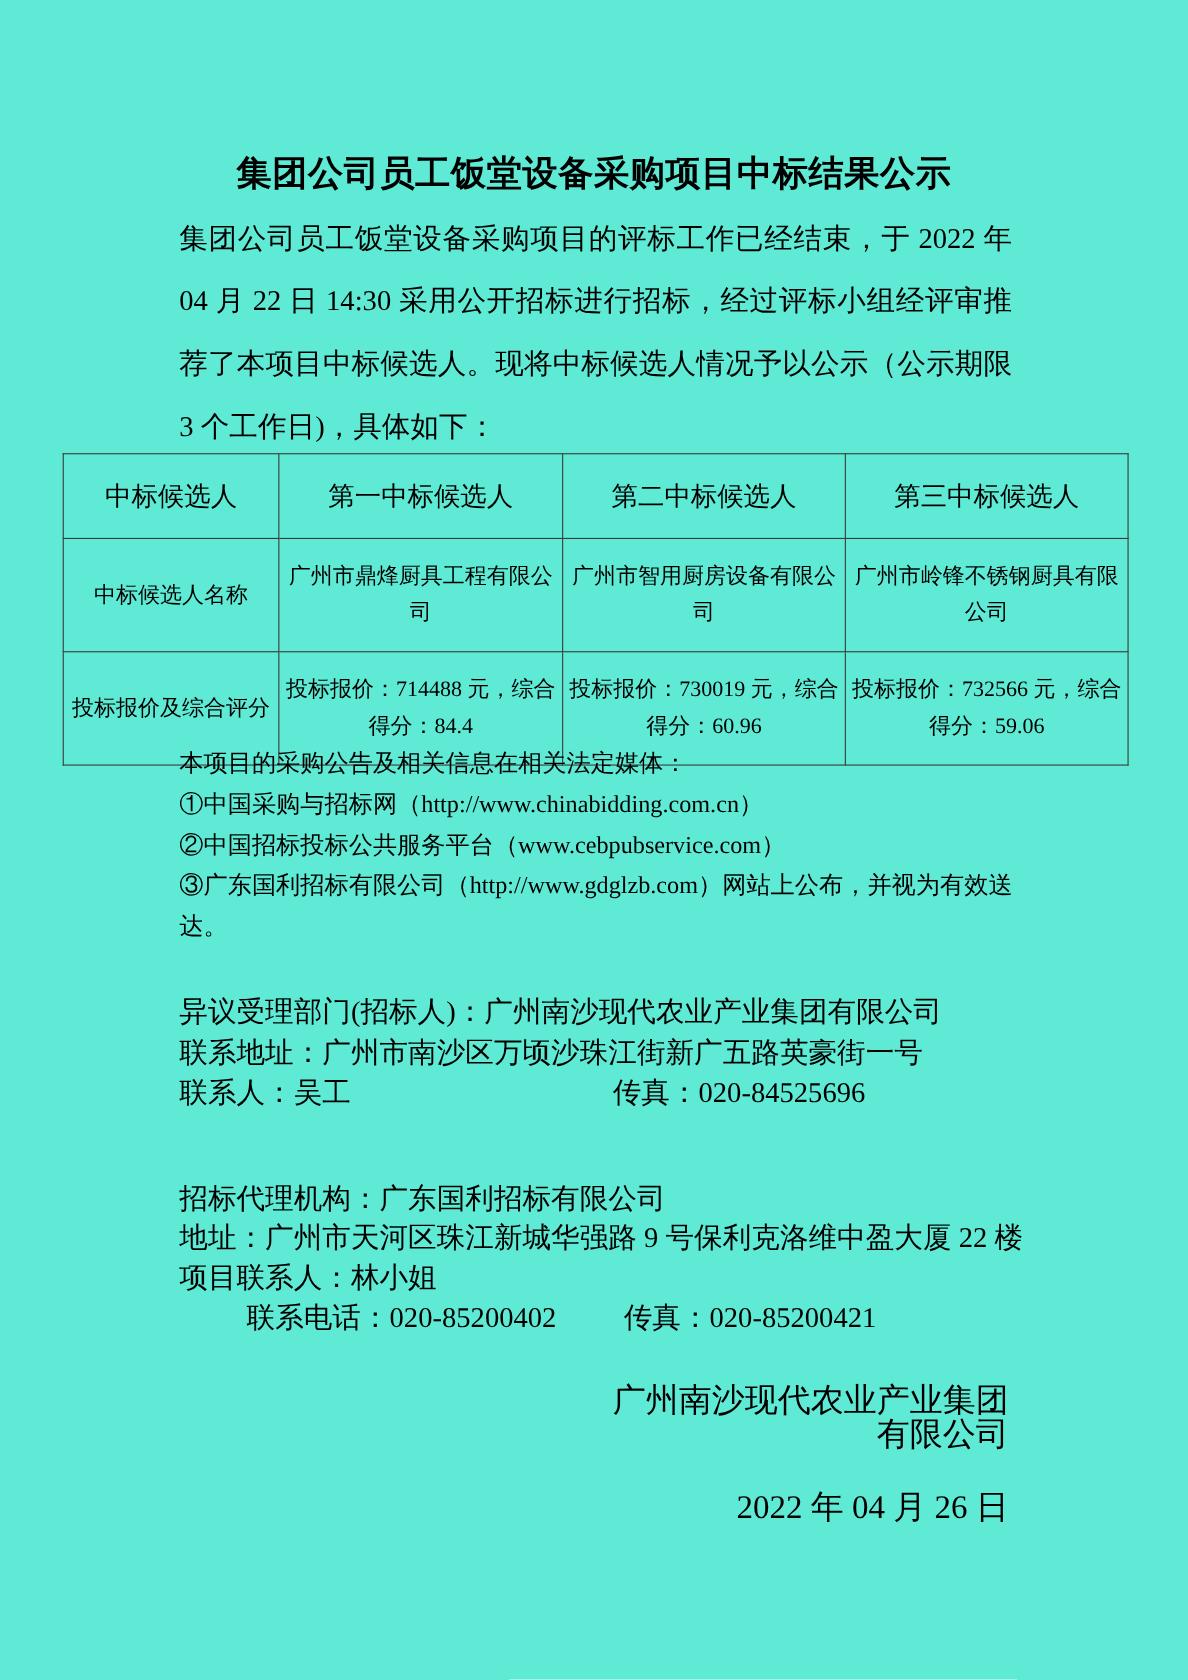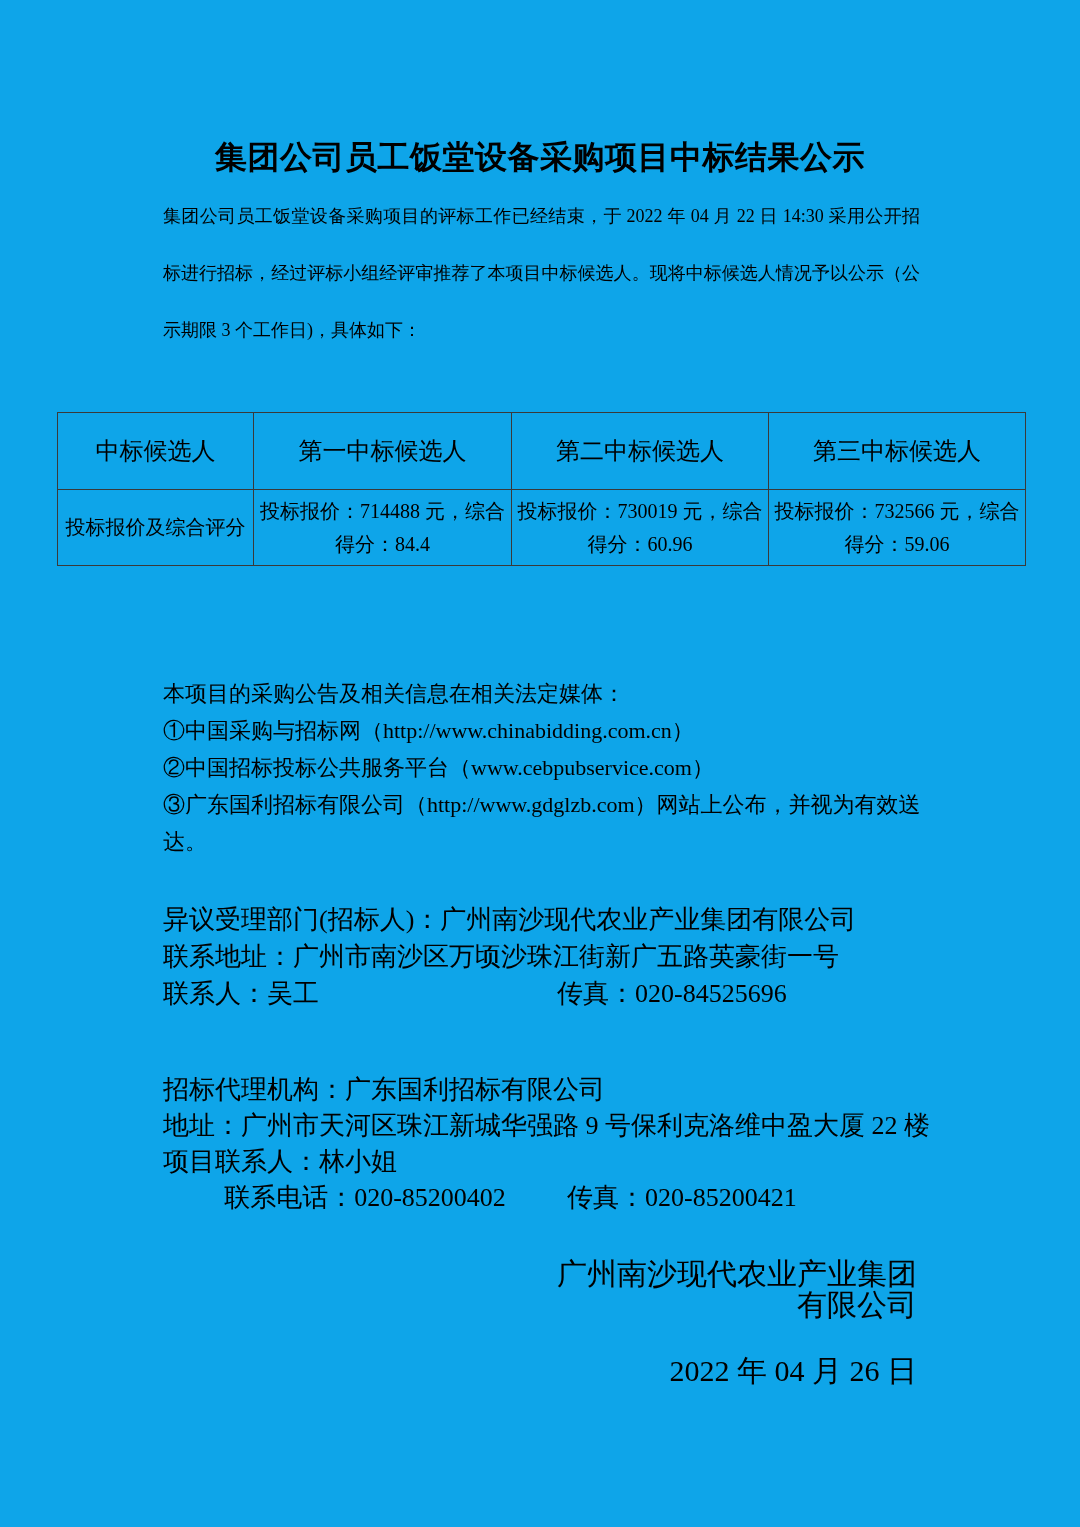--- a/index.html
+++ b/index.html
@@ -1,56 +1,56 @@
 <!DOCTYPE html>
 <html><head>
 <meta charset="utf-8">
 <style>
   html, body { margin: 0; padding: 0; background: #ffffff; }
   .page {
     position: relative;
     width: 1080px;
     height: 1527px;
-    background: #0ea5e9;
+    background: #5eead4;
     color: #000000;
     font-family: "Liberation Serif", "DejaVu Serif", serif;
     overflow: hidden;
   }
   .doc-title {
     position: absolute;
     top: 136px;
     left: 0;
     width: 1080px;
     text-align: center;
     font-size: 32px;
     font-weight: 700;
     letter-spacing: 0.5px;
   }
   .intro {
     position: absolute;
     top: 188px;
     left: 163px;
     width: 757px;
-    font-size: 18px;
+    font-size: 26px;
     line-height: 57px;
     text-align: justify;
   }
   .bid-table {
     position: absolute;
     top: 412px;
     left: 57px;
     width: 968px;
     border-collapse: collapse;
     table-layout: fixed;
   }
   .bid-table td {
     border: 1px solid #3a3a3a;
     text-align: center;
     vertical-align: middle;
-    padding: 4px 5px;
+    padding: 18px 5px;
     word-break: break-all;
   }
   .bid-table tr.hdr { height: 77px; }
   .bid-table tr.hdr td { font-size: 24px; }
   .bid-table tr.r2 { height: 82px; }
   .bid-table tr.r3 { height: 76px; }
   .bid-table tr.r2 td, .bid-table tr.r3 td { font-size: 20px; line-height: 33px; }
   .media {
     position: absolute;
     top: 675px;
@@ -97,20 +97,26 @@
       <col style="width:257px">
       <col style="width:257px">
     </colgroup>
     <tbody>
       <tr class="hdr">
         <td>中标候选人</td>
         <td>第一中标候选人</td>
         <td>第二中标候选人</td>
         <td>第三中标候选人</td>
       </tr>
+      <tr class="r2">
+        <td>中标候选人名称</td>
+        <td>广州市鼎烽厨具工程有限公司</td>
+        <td>广州市智用厨房设备有限公司</td>
+        <td>广州市岭锋不锈钢厨具有限公司</td>
+      </tr>
       <tr class="r3">
         <td>投标报价及综合评分</td>
         <td>投标报价：714488 元，综合得分：84.4</td>
         <td>投标报价：730019 元，综合得分：60.96</td>
         <td>投标报价：732566 元，综合得分：59.06</td>
       </tr>
     </tbody>
   </table>
 
   <div class="media">

